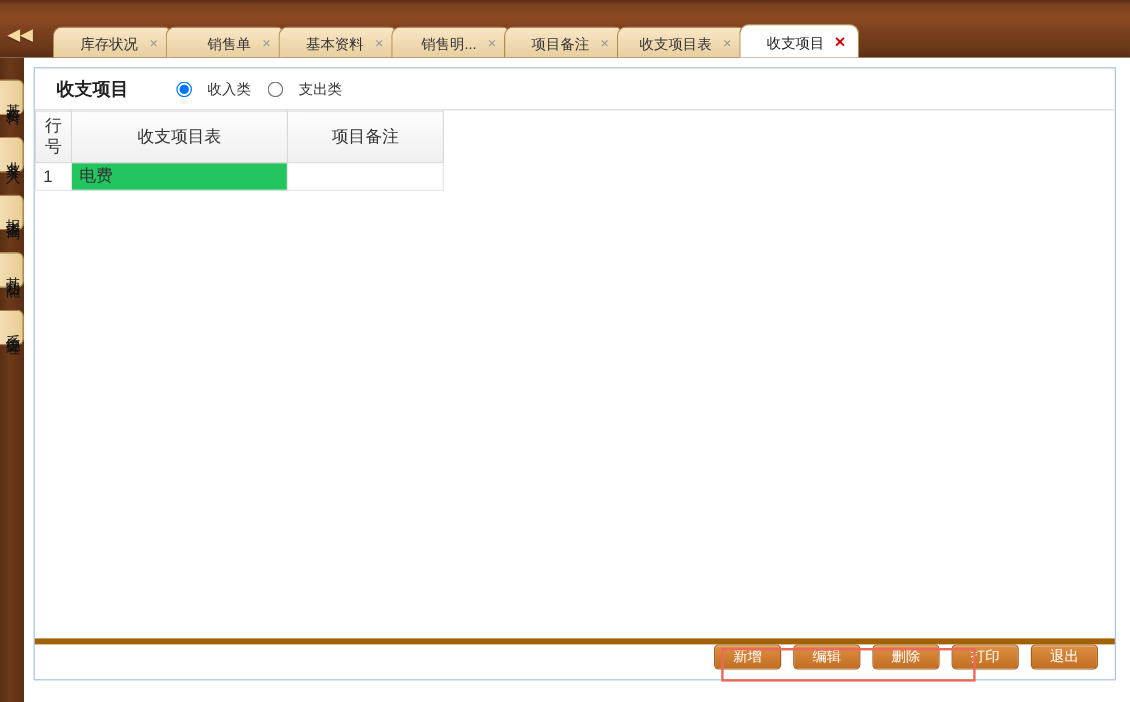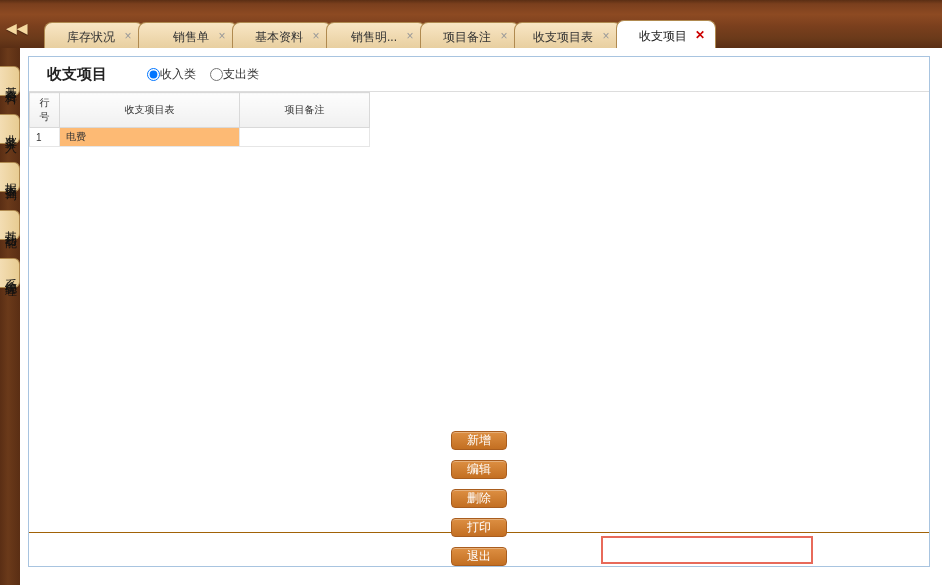--- a/index.html
+++ b/index.html
@@ -96,57 +96,56 @@
     .panel-header {
       height: 34px;
       display: flex; align-items: center;
       padding: 0 18px;
       gap: 40px;
     }
     .panel-title {
       font-size: 15px; font-weight: bold; color: #222;
     }
     .radio-group { display: flex; align-items: center; gap: 14px; font-size: 12px; color: #333; }
-    .radio-item { display: flex; align-items: center; gap: 0; cursor: pointer; }
+    .radio-item { display: flex; align-items: center; gap: 13px; cursor: pointer; }
     .radio-item input { margin: 0; }
 
     .grid-wrap {
       flex: 1;
       overflow: auto;
       border-top: 1px solid #ddd;
     }
     table.grid {
       border-collapse: collapse;
-      font-size: 10px;
+      font-size: 14px;
     }
     table.grid th {
       background: linear-gradient(180deg, #fdfdfd 0%, #f0f0f0 100%);
       border: 1px solid #d9d9d9;
       padding: 3px 6px;
       font-weight: normal;
       color: #333;
       text-align: center;
     }
     table.grid td {
       border: 1px solid #e6e6e6;
       padding: 2px 6px;
       height: 17px;
       color: #333;
     }
     table.grid td.rownum { text-align: left; width: 28px; }
-    table.grid td.sel { background: #fdba74; }
+    table.grid td.sel { background: #22c55e; }
 
     .footer {
       height: 34px;
-      display: flex; align-items: center; justify-content: flex-end;
+      display: flex; justify-content: flex-end;
       padding: 0 14px;
       gap: 10px;
-      border-top: 1px solid #a16207;
-      position: relative;
-      flex-direction: column;
+      border-top: 5px solid #a16207;
+      position: relative;
     }
     .btn {
       min-width: 56px; height: 21px;
       padding: 0 12px;
       background: linear-gradient(180deg, #dd8f42 0%, #c36f22 100%);
       color: #fff;
       font-size: 12px;
       border: 1px solid #a95d1e;
       border-radius: 4px;
       cursor: pointer;

